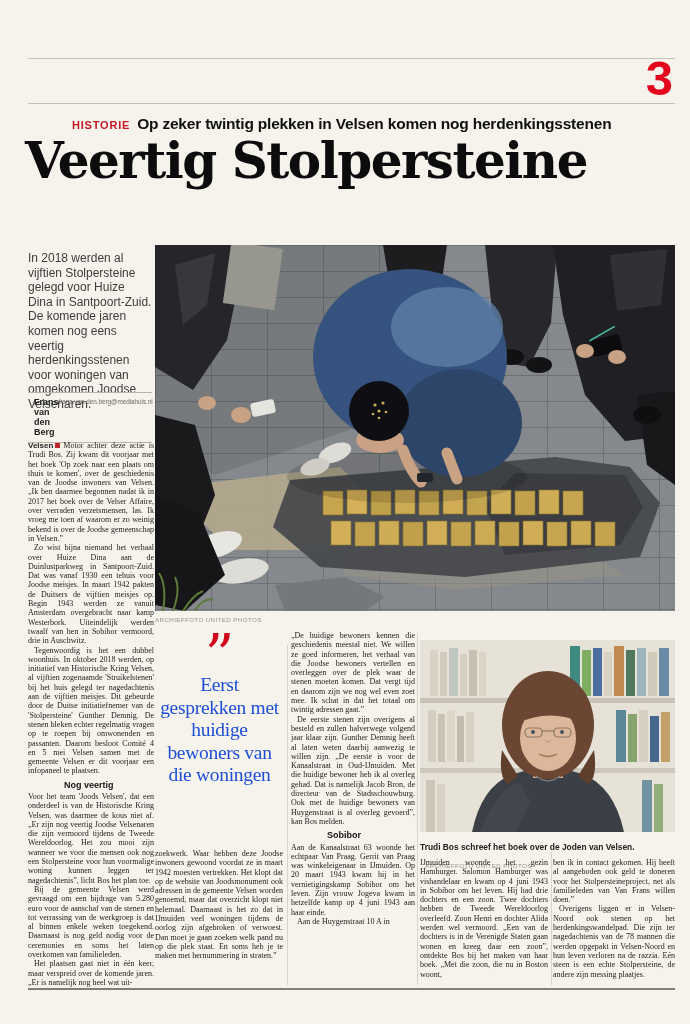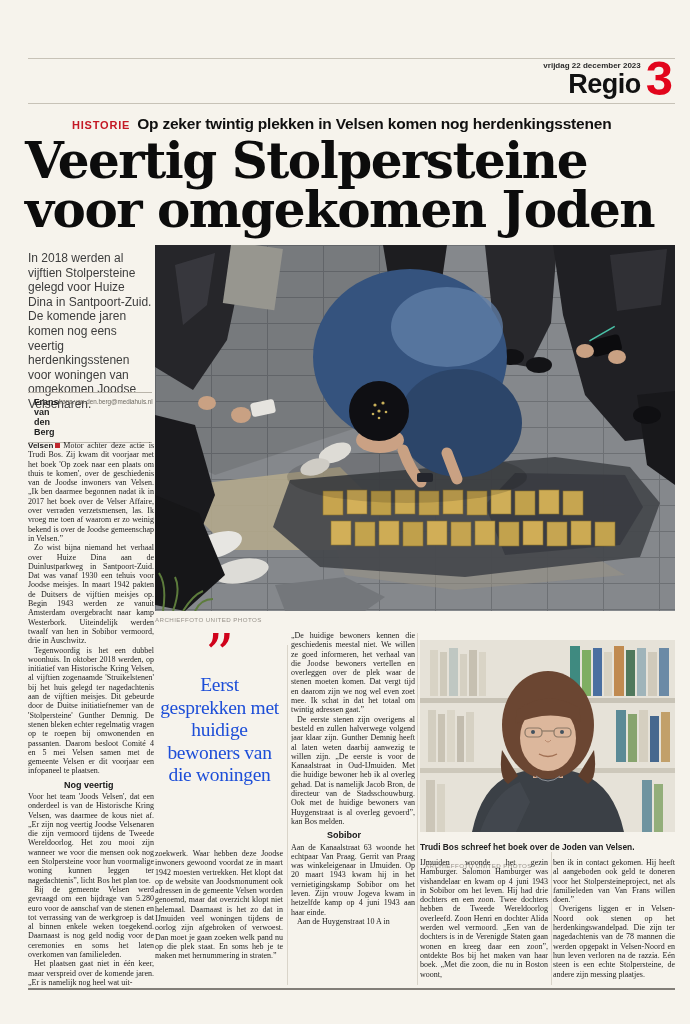--- a/index.html
+++ b/index.html
@@ -66,36 +66,32 @@
   .bottom-rule{position:absolute;left:28px;top:988px;width:647px;height:2px;background:#827e78;}
 </style>
 </head>
 <body>
 
 <div class="page">
 
   <div class="hr" style="left:28px;top:58px;width:647px;"></div>
 
   <div class="masthead">
-    <div class="meta">
-      <span class="date">vrijdag 22 december 2023</span>
-      <span class="section">Regio</span>
-    </div>
     <span class="pagenum">3</span>
   </div>
 
   <div class="hr" style="left:28px;top:103px;width:647px;"></div>
 
   <div class="kicker">
     <span class="tag">HISTORIE</span>
     <span class="ktext">Op zeker twintig plekken in Velsen komen nog herdenkingsstenen</span>
   </div>
 
   <h1 class="headline" style="margin:0;"><span>Veertig Stolpersteine</span><br>
-      <span>voor omgekomen Joden</span></h1>
+      </h1>
 
   <div class="intro">In 2018 werden al vijftien Stolpersteine gelegd voor Huize Dina in Santpoort-Zuid. De komende jaren komen nog eens veertig herdenkingsstenen voor woningen van omgekomen Joodse Velsenaren.</div>
 
   <div class="byline">
     <svg width="28" height="32" viewBox="0 0 28 32">
       <rect width="28" height="32" fill="#d4d1cb"></rect>
       <circle cx="14" cy="12" r="7.5" fill="#c3bcb1"></circle>
       <path d="M7,12 a7,6 0 0 1 14,0 a9,5 0 0 0 -14,0 Z" fill="#b2aa9d"></path>
       <rect x="8" y="11" width="5" height="2.4" rx="1" fill="none" stroke="#6e6a63" stroke-width="0.8"></rect>
       <rect x="15" y="11" width="5" height="2.4" rx="1" fill="none" stroke="#6e6a63" stroke-width="0.8"></rect>

